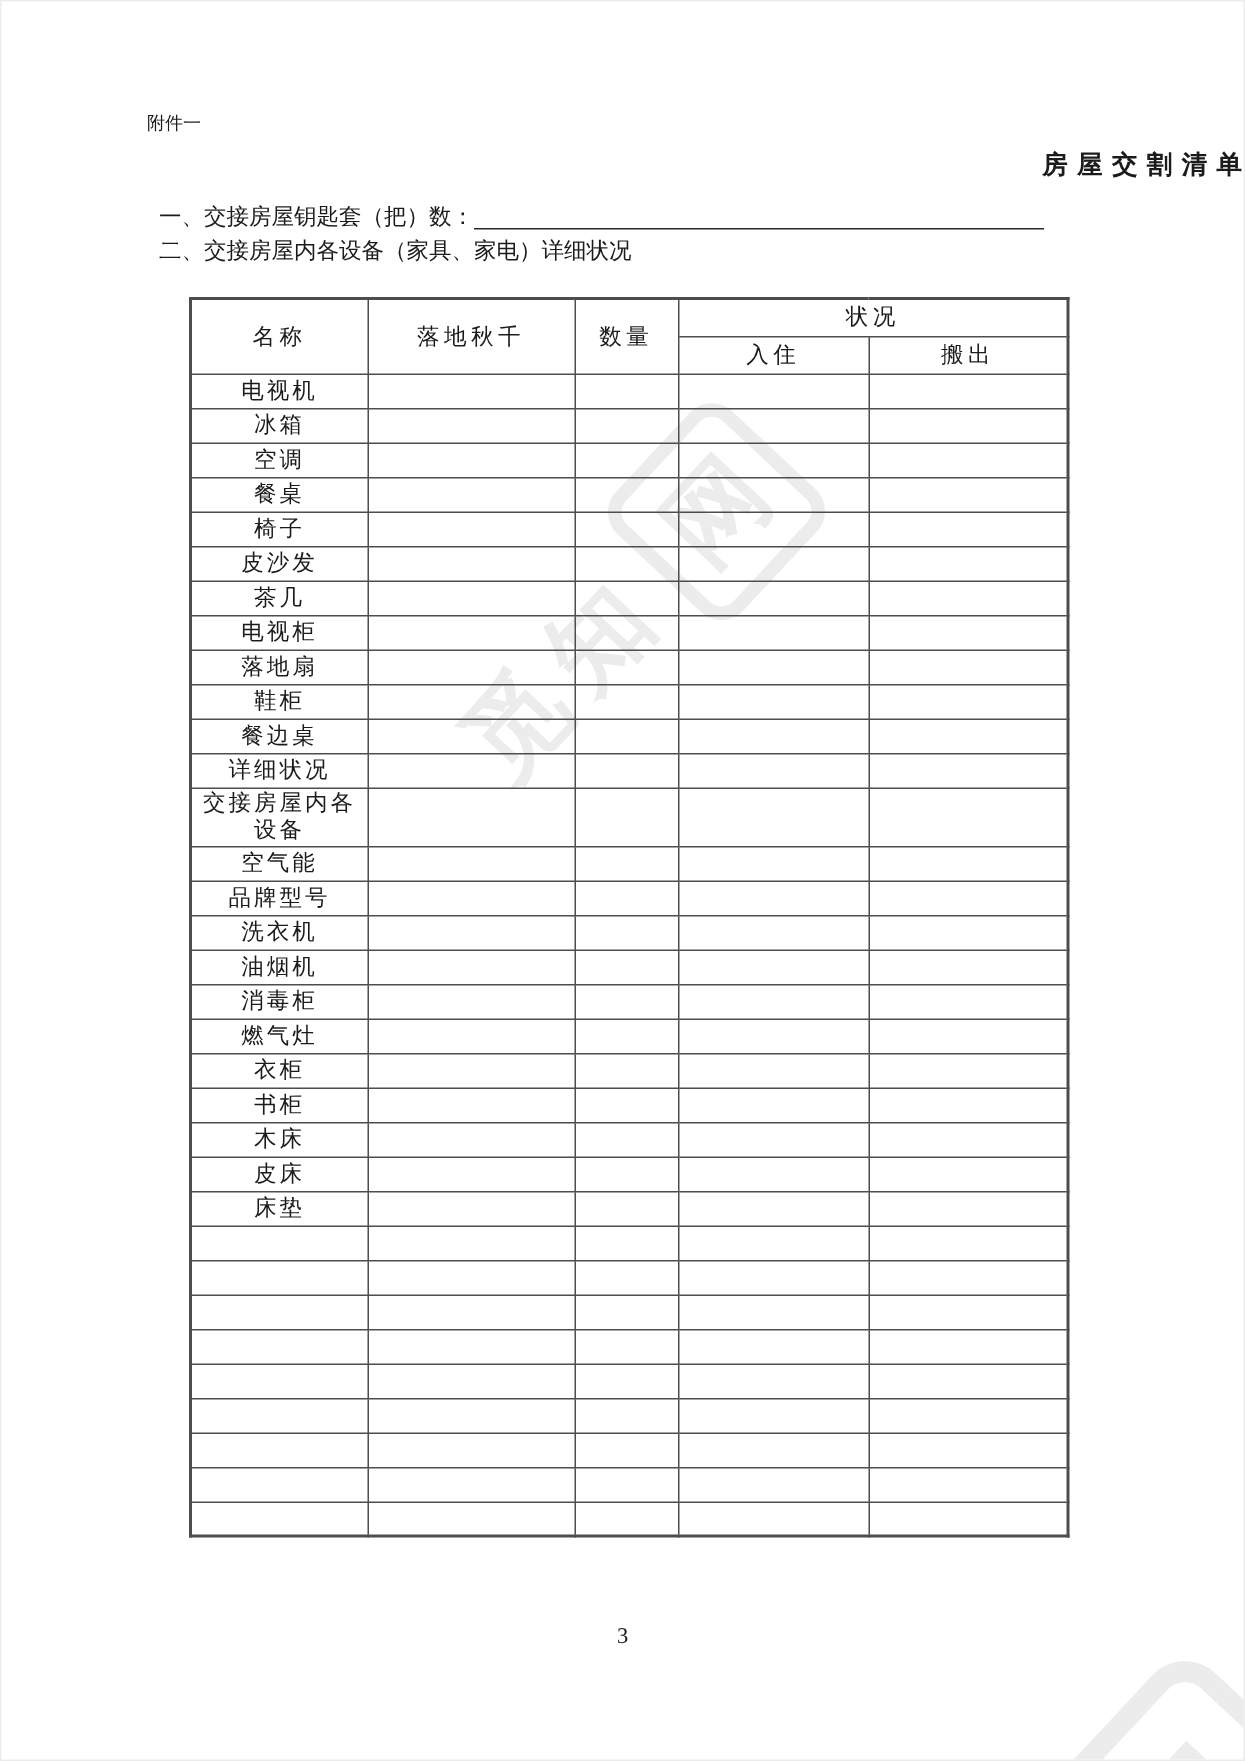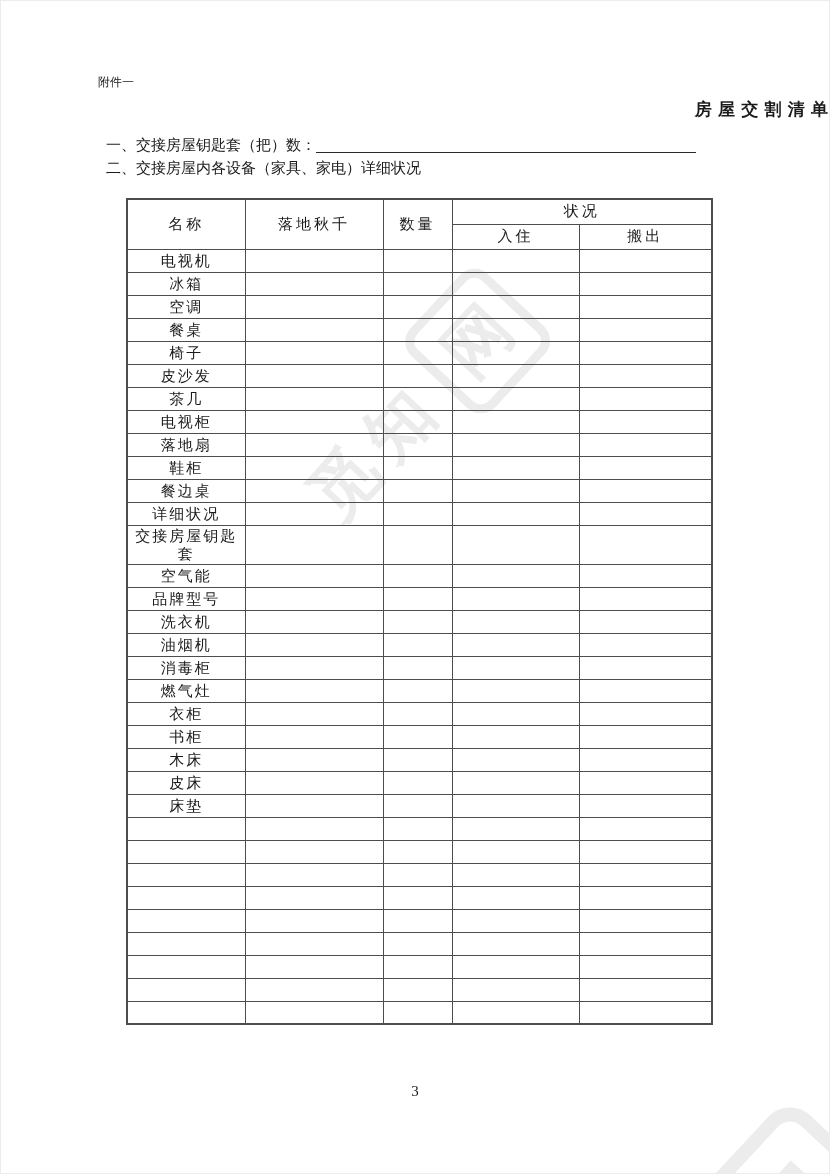--- a/index.html
+++ b/index.html
@@ -201,21 +201,21 @@
             <td></td>
           </tr>
           <tr>
             <td class="name-cell">详细状况</td>
             <td></td>
             <td></td>
             <td></td>
             <td></td>
           </tr>
           <tr>
-            <td class="name-cell">交接房屋钥匙套</td>
+            <td class="name-cell">交接房屋内各设备</td>
             <td></td>
             <td></td>
             <td></td>
             <td></td>
           </tr>
           <tr>
             <td class="name-cell">空气能</td>
             <td></td>
             <td></td>
             <td></td>

